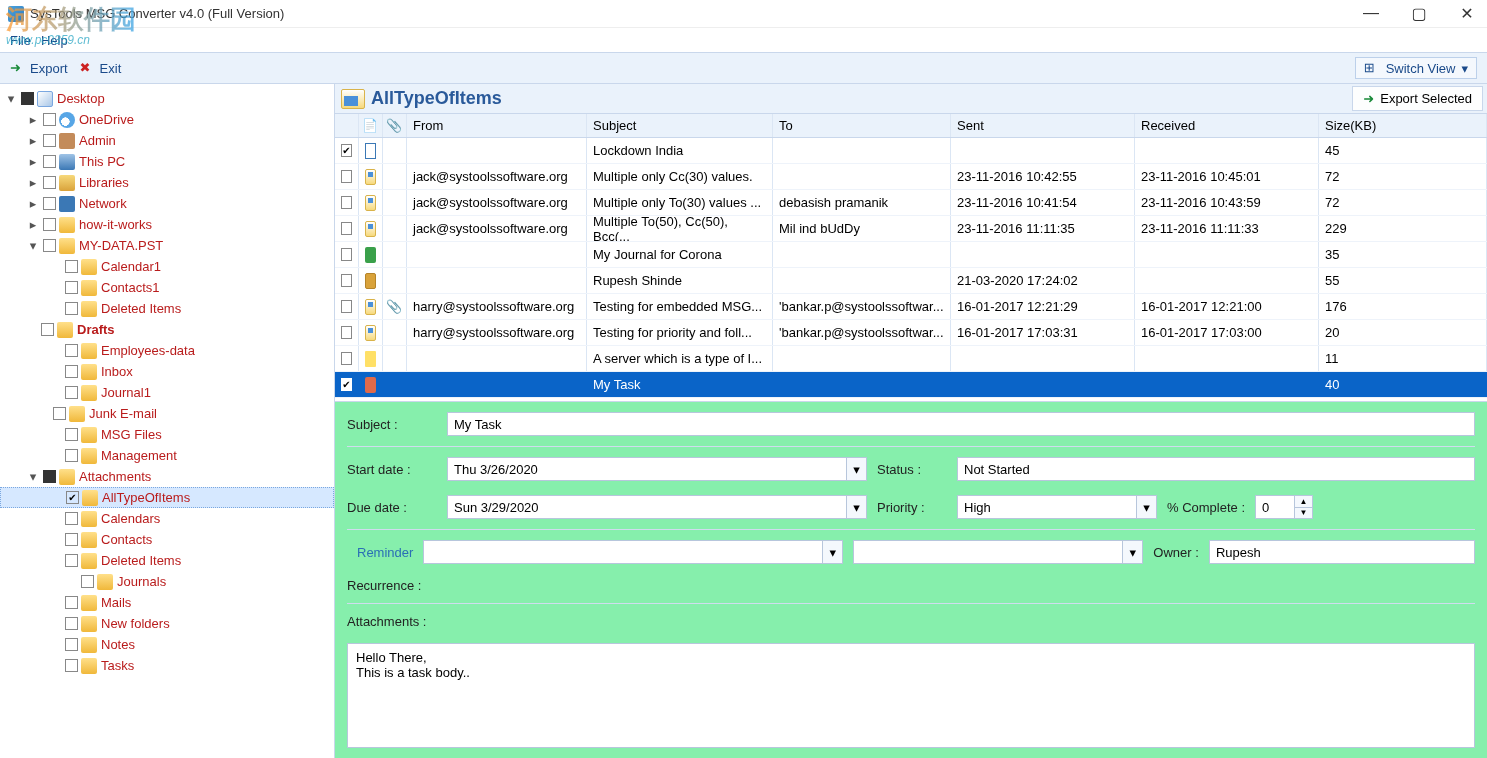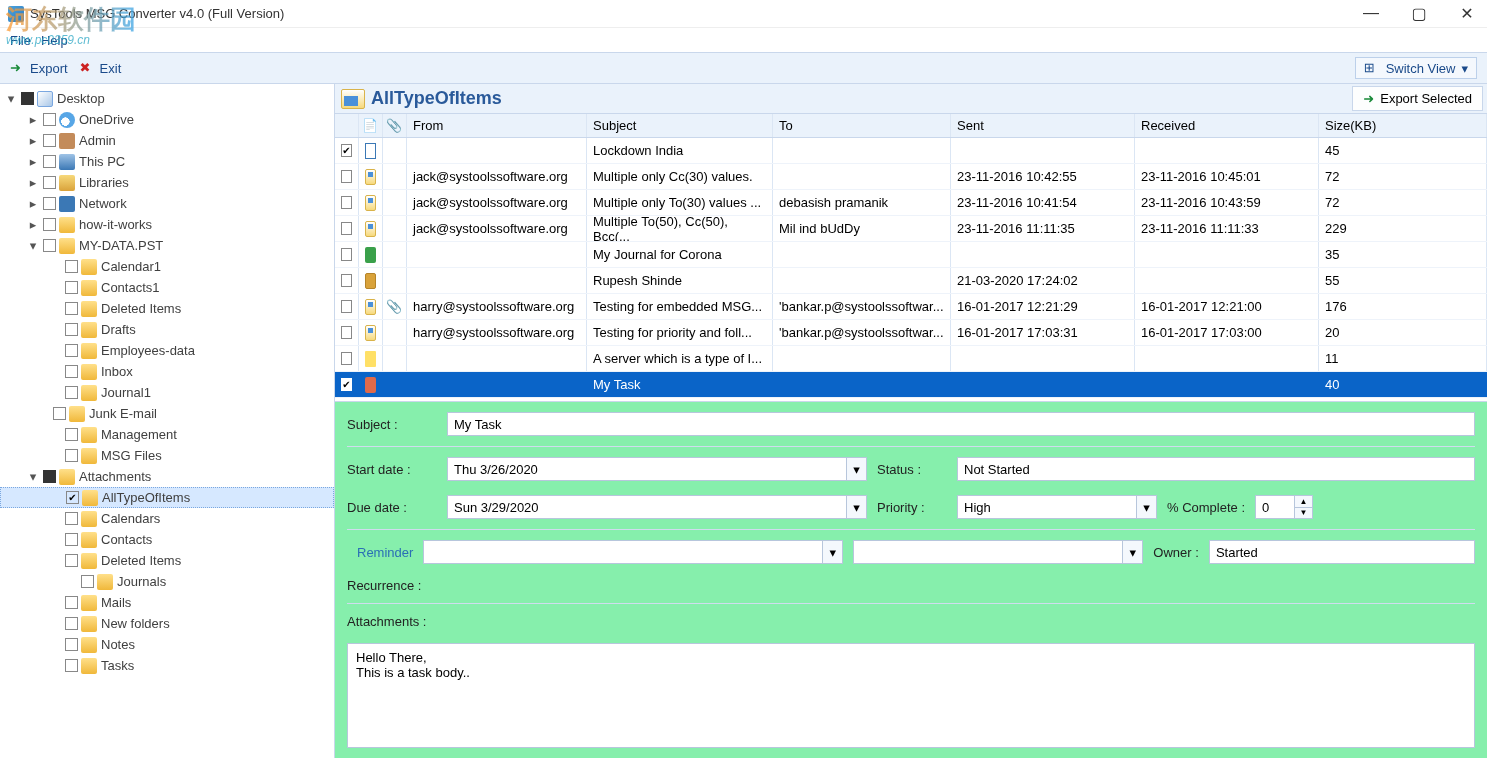--- a/index.html
+++ b/index.html
@@ -31,21 +31,21 @@
 .tree { list-style: none; }
 .tree li { white-space: nowrap; }
 .tree .row { display: flex; align-items: center; height: 21px; padding-left: 4px; }
 .tree .row.sel { background: #d6e8ff; border: 1px dotted #7aa7e0; }
 .tree .tw { width: 14px; text-align: center; color: #555; cursor: default; }
 .tree .cb { width: 13px; height: 13px; border: 1px solid #888; margin: 0 3px; display: inline-flex; align-items: center; justify-content: center; font-size: 10px; }
 .tree .cb.checked::after { content: "✔"; font-size: 10px; }
 .tree .cb.filled { background: #333; border-color: #333; }
 .tree .cb.filled::after { content: ""; }
 .tree .fi { width: 16px; height: 16px; margin-right: 4px; }
-.tree .lbl { color: #404040; }
+.tree .lbl { color: #b91c1c; }
 .folder-yellow { background: linear-gradient(#ffe08a,#f0b83a); border-radius: 2px; }
 .folder-drive { background: linear-gradient(135deg,#fff,#a9c7e8); border: 1px solid #7aa7e0; border-radius: 2px; }
 
 
 .chead { height: 30px; display: flex; align-items: center; background: #eaf2fb; border-bottom: 1px solid #c9d7eb; padding-left: 6px; }
 .chead .tico { width: 24px; height: 20px; background: linear-gradient(#fff,#f7d97b); border: 1px solid #d9b34a; border-radius: 2px; margin-right: 6px; position: relative; }
 .chead .tico::before { content: ""; position: absolute; left: 2px; bottom: 2px; width: 14px; height: 10px; background: #4a90d9; }
 .chead .ttitle { font-size: 18px; font-weight: bold; color: #2a5a9a; }
 .chead .expbtn { margin-left: auto; border: 1px solid #c9d7eb; background: #fdfefe; padding: 4px 10px; display: flex; align-items: center; gap: 6px; margin-right: 4px; }
 
@@ -230,21 +230,21 @@
         </li>
         <li>
           <div class="row" style="padding-left: 48px;">
             <span class="tw"></span>
             <span class="cb "></span>
             <span class="fi folder-yellow"></span>
             <span class="lbl">Deleted Items</span>
           </div>
         </li>
         <li>
-          <div class="row" style="padding-left: 48px;">
+          <div class="row" style="padding-left: 24px; font-weight: bold;">
             <span class="tw"></span>
             <span class="cb "></span>
             <span class="fi folder-yellow"></span>
             <span class="lbl">Drafts</span>
           </div>
         </li>
         <li>
           <div class="row" style="padding-left: 48px;">
             <span class="tw"></span>
             <span class="cb "></span>
@@ -274,29 +274,29 @@
             <span class="cb "></span>
             <span class="fi folder-yellow"></span>
             <span class="lbl">Junk E-mail</span>
           </div>
         </li>
         <li>
           <div class="row" style="padding-left: 48px;">
             <span class="tw"></span>
             <span class="cb "></span>
             <span class="fi folder-yellow"></span>
+            <span class="lbl">MSG Files</span>
+          </div>
+        </li>
+        <li>
+          <div class="row" style="padding-left: 48px;">
+            <span class="tw"></span>
+            <span class="cb "></span>
+            <span class="fi folder-yellow"></span>
             <span class="lbl">Management</span>
-          </div>
-        </li>
-        <li>
-          <div class="row" style="padding-left: 48px;">
-            <span class="tw"></span>
-            <span class="cb "></span>
-            <span class="fi folder-yellow"></span>
-            <span class="lbl">MSG Files</span>
           </div>
         </li>
         <li>
           <div class="row" style="padding-left: 26px;">
             <span class="tw">▾</span>
             <span class="cb filled"></span>
             <span class="fi folder-yellow"></span>
             <span class="lbl">Attachments</span>
           </div>
         </li>
@@ -619,21 +619,21 @@
         <span class="cb" style="margin-left:0"></span>
         <label style="width:auto;color:#2a6fb5">Reminder</label>
         <div class="combo" style="width:420px">
             <span class="dd">▾</span>
           </div>
         <div class="combo" style="width:290px">
             <span class="dd">▾</span>
           </div>
         <label style="width:auto">Owner :</label>
         <div class="val" style="flex:1">
-            <span>Started</span>
+            <span>Rupesh</span>
           </div>
       </div>
 
       <div class="drow">
         <label>Recurrence :</label>
       </div>
       <div class="hr"></div>
       <div class="drow">
         <label>Attachments :</label>
       </div>

